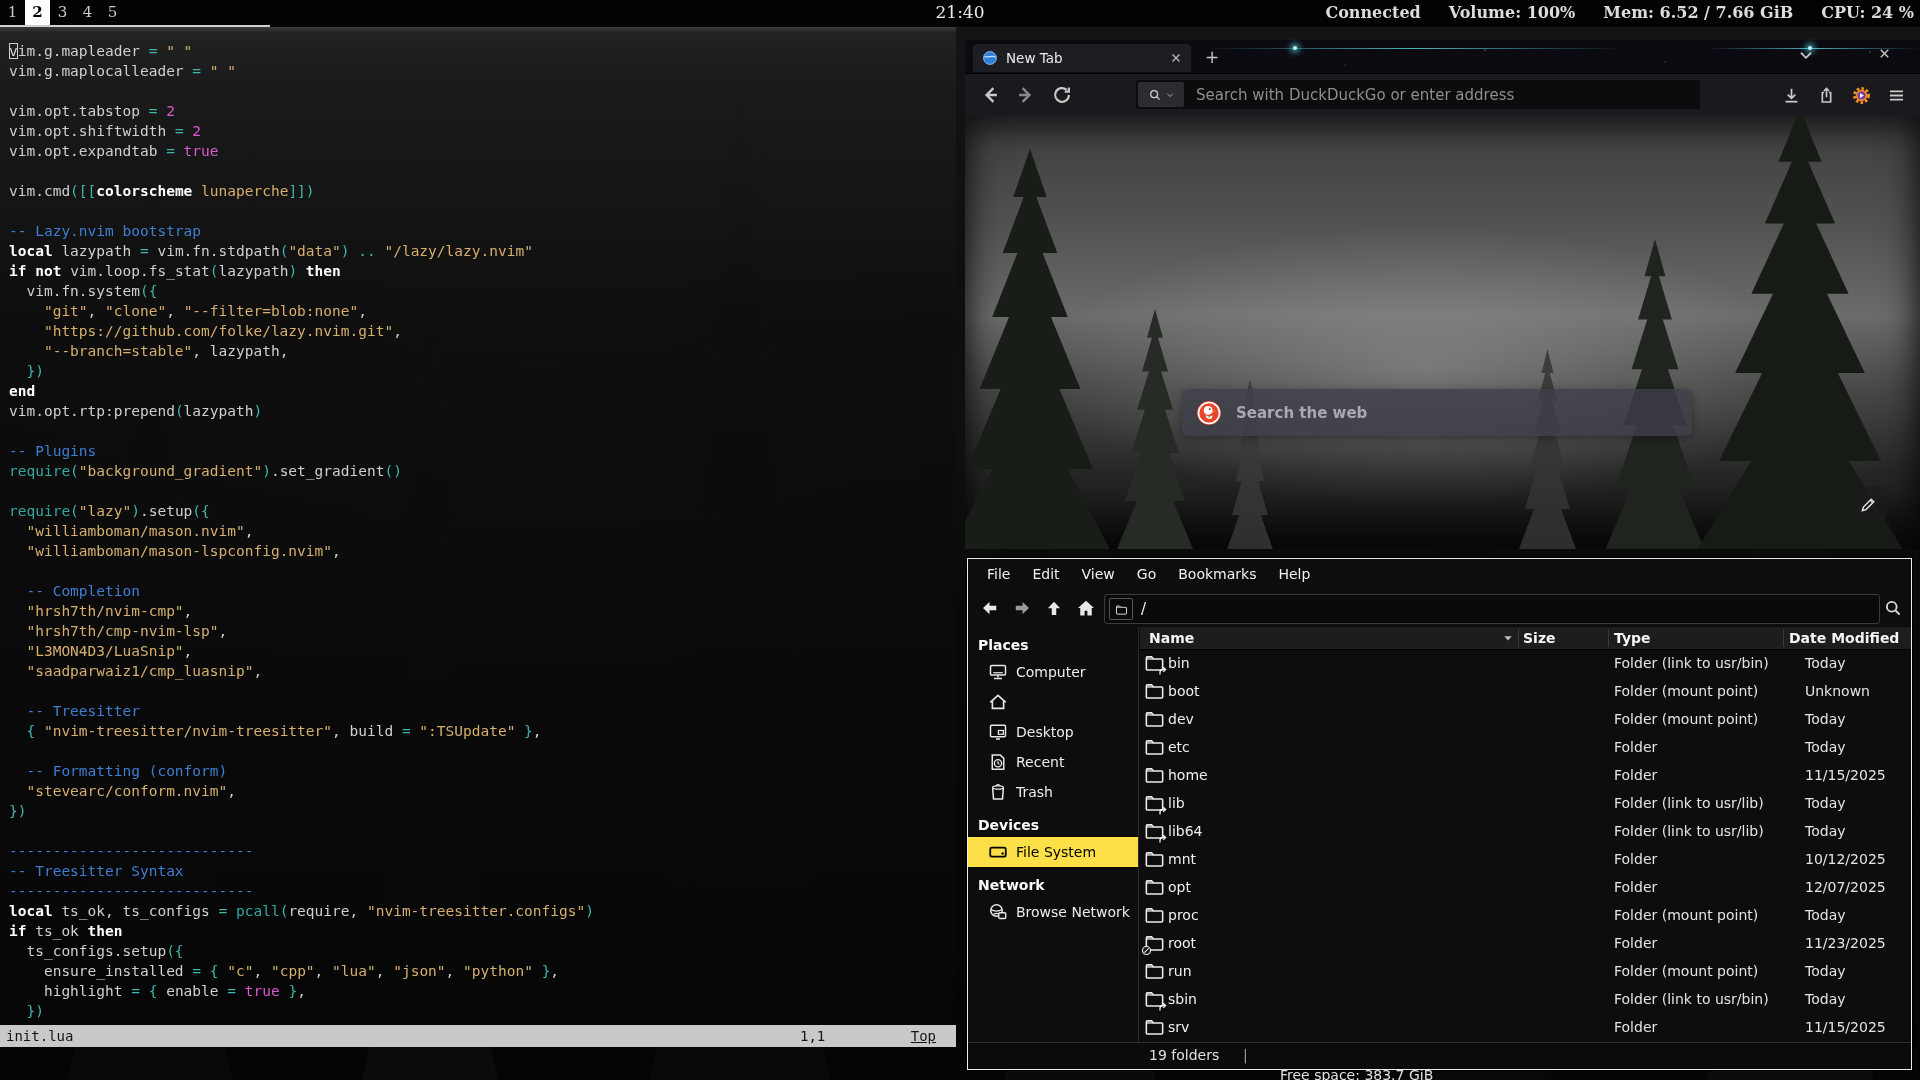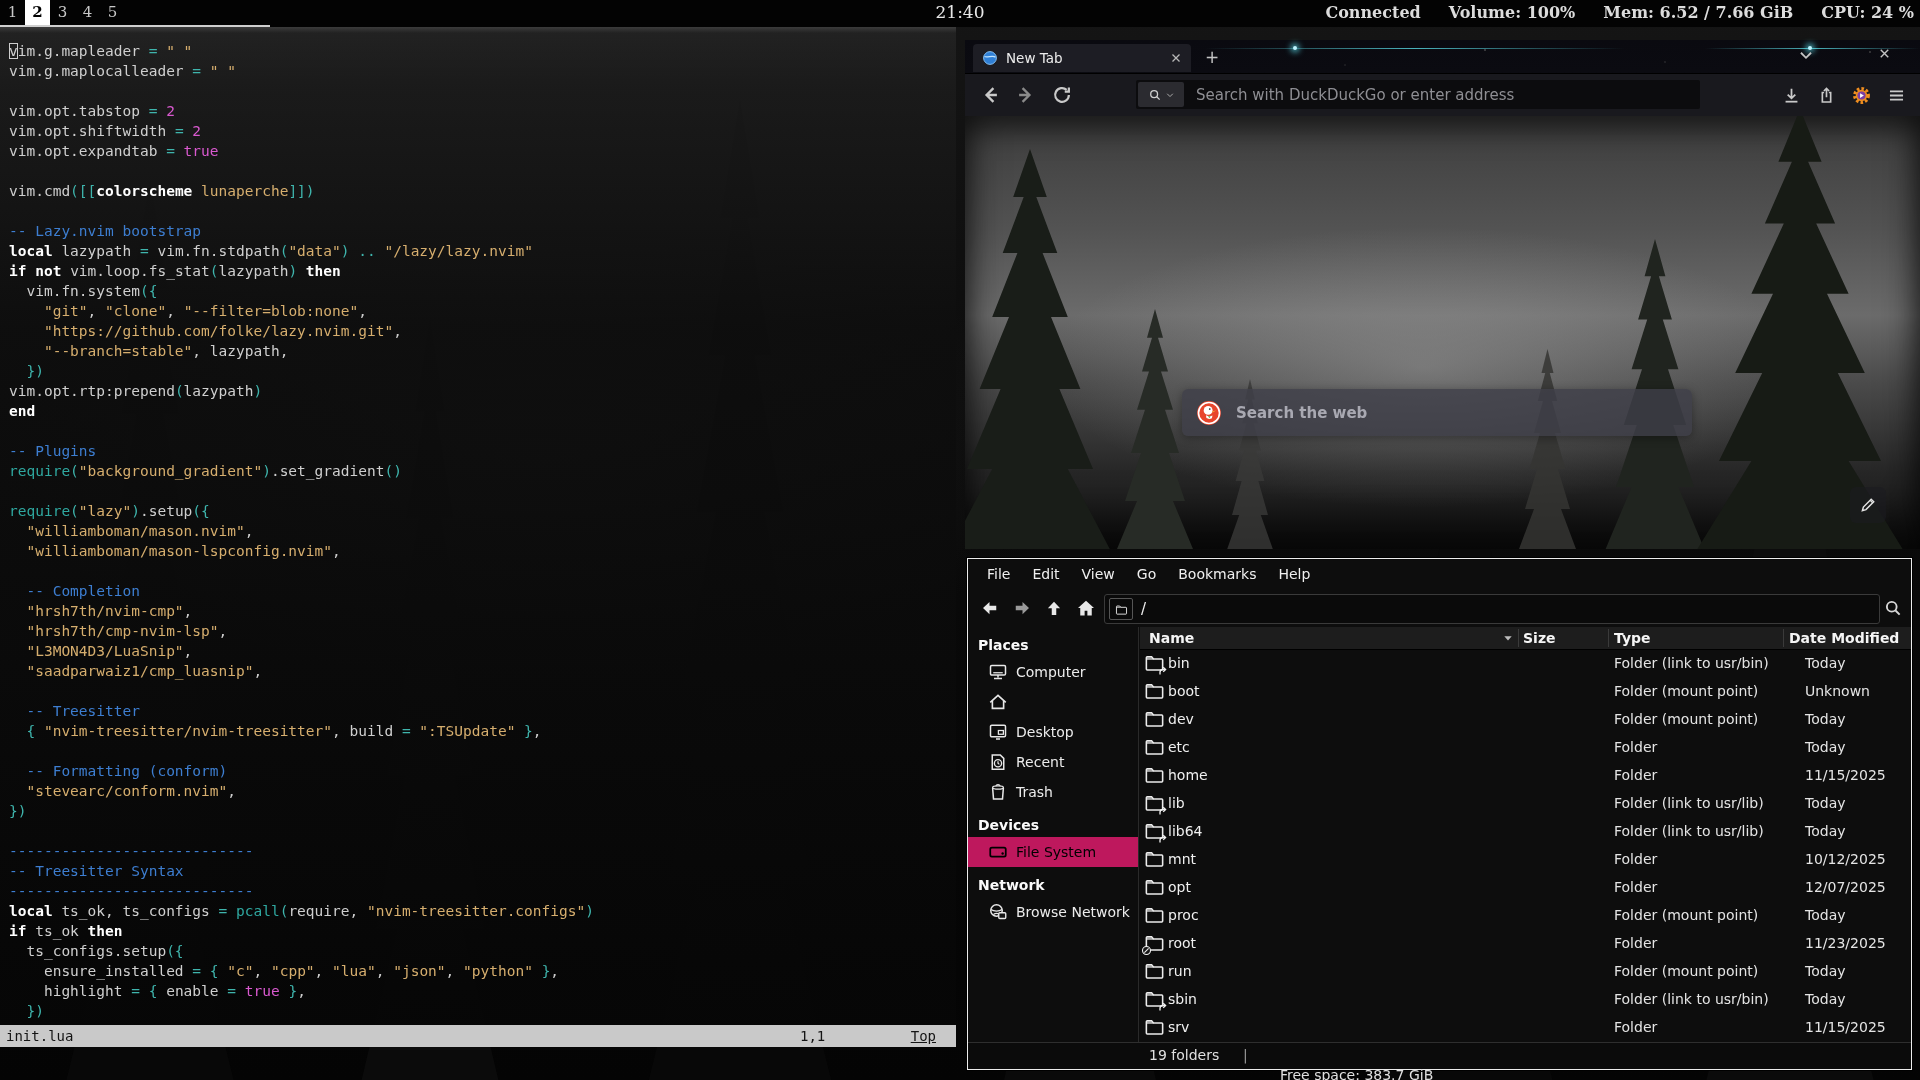--- a/index.html
+++ b/index.html
@@ -100,21 +100,21 @@
     background:rgba(8,8,8,.6);display:flex;align-items:center;}
   .pathbar .pchip{width:22px;height:20px;margin-left:4px;border:1px solid #555;border-radius:2px;
     display:flex;align-items:center;justify-content:center;color:#dcdcdc;}
   .pathbar .pchip .ic{width:13px;height:13px;}
   .pathbar .ptext{margin-left:8px;color:#f0f0f0;font-size:15px;}
   .fm-search{position:absolute;right:8px;top:9px;width:20px;height:20px;color:#d8d8d8;}
   .fm-side{position:absolute;left:0;top:68px;width:170px;bottom:26px;border-right:1px solid #2a2a2a;}
   .fm-sec-header{padding:10px 0 4px 10px;font-weight:bold;color:#fafafa;}
   .fm-item{height:30px;display:flex;align-items:center;color:#ececec;}
   .fm-item .ic{width:20px;height:20px;margin-left:20px;margin-right:8px;flex:none;color:#e8e8e8;}
-  .fm-item.selected{background:#be185d;color:#000;}
+  .fm-item.selected{background:#fde047;color:#000;}
   .fm-item.selected .ic{color:#000;}
   .fm-list{position:absolute;left:172px;top:68px;right:0;bottom:26px;}
   .fm-cols{position:absolute;left:0;top:0;right:0;height:22px;background:#1d1d1d;border-bottom:1px solid #000;}
   .fm-col{position:absolute;top:0;line-height:22px;font-weight:bold;color:#f5f5f5;}
   .col-name{left:9px;} .col-size{left:383px;} .col-type{left:474px;} .col-date{left:649px;}
   .sortarrow{position:absolute;left:360px;top:3px;width:16px;height:16px;}
   .colsep{position:absolute;top:2px;height:18px;width:1px;background:#3a3a3a;}
   .fm-rows{position:absolute;left:0;top:22px;right:0;bottom:0;}
   .fm-row{position:absolute;left:0;right:0;height:28px;}
   .fm-row .fic{position:absolute;left:4px;top:3px;width:21px;height:21px;color:#ececec;}
@@ -169,22 +169,22 @@
       <div class="cl"><span class="tk-f">vim.cmd</span><span class="tk-p">([[</span><span class="tk-k">colorscheme</span><span class="tk-f"> </span><span class="tk-s">lunaperche</span><span class="tk-p">]])</span></div>
       <div class="cl"></div>
       <div class="cl"><span class="tk-c">-- Lazy.nvim bootstrap</span></div>
       <div class="cl"><span class="tk-k">local</span><span class="tk-f"> lazypath </span><span class="tk-p">=</span><span class="tk-f"> vim.fn.stdpath</span><span class="tk-p">(</span><span class="tk-s">"data"</span><span class="tk-p">)</span><span class="tk-f"> </span><span class="tk-p">..</span><span class="tk-f"> </span><span class="tk-s">"/lazy/lazy.nvim"</span></div>
       <div class="cl"><span class="tk-k">if</span><span class="tk-f"> </span><span class="tk-k">not</span><span class="tk-f"> vim.loop.fs_stat</span><span class="tk-p">(</span><span class="tk-f">lazypath</span><span class="tk-p">)</span><span class="tk-f"> </span><span class="tk-k">then</span></div>
       <div class="cl"><span class="tk-f">  vim.fn.system</span><span class="tk-p">({</span></div>
       <div class="cl"><span class="tk-f">    </span><span class="tk-s">"git"</span><span class="tk-f">, </span><span class="tk-s">"clone"</span><span class="tk-f">, </span><span class="tk-s">"--filter=blob:none"</span><span class="tk-f">,</span></div>
       <div class="cl"><span class="tk-f">    </span><span class="tk-s">"https://github.com/folke/lazy.nvim.git"</span><span class="tk-f">,</span></div>
       <div class="cl"><span class="tk-f">    </span><span class="tk-s">"--branch=stable"</span><span class="tk-f">, lazypath,</span></div>
       <div class="cl"><span class="tk-f">  </span><span class="tk-p">})</span></div>
+      <div class="cl"><span class="tk-k">end</span></div>
       <div class="cl"><span class="tk-f">vim.opt.rtp:prepend</span><span class="tk-p">(</span><span class="tk-f">lazypath</span><span class="tk-p">)</span></div>
-      <div class="cl"><span class="tk-k">end</span></div>
       <div class="cl"></div>
       <div class="cl"><span class="tk-c">-- Plugins</span></div>
       <div class="cl"><span class="tk-b">require</span><span class="tk-p">(</span><span class="tk-s">"background_gradient"</span><span class="tk-p">)</span><span class="tk-f">.set_gradient</span><span class="tk-p">()</span></div>
       <div class="cl"></div>
       <div class="cl"><span class="tk-b">require</span><span class="tk-p">(</span><span class="tk-s">"lazy"</span><span class="tk-p">)</span><span class="tk-f">.setup</span><span class="tk-p">({</span></div>
       <div class="cl"><span class="tk-f">  </span><span class="tk-s">"williamboman/mason.nvim"</span><span class="tk-f">,</span></div>
       <div class="cl"><span class="tk-f">  </span><span class="tk-s">"williamboman/mason-lspconfig.nvim"</span><span class="tk-f">,</span></div>
       <div class="cl"></div>
       <div class="cl"><span class="tk-f">  </span><span class="tk-c">-- Completion</span></div>
       <div class="cl"><span class="tk-f">  </span><span class="tk-s">"hrsh7th/nvim-cmp"</span><span class="tk-f">,</span></div>

